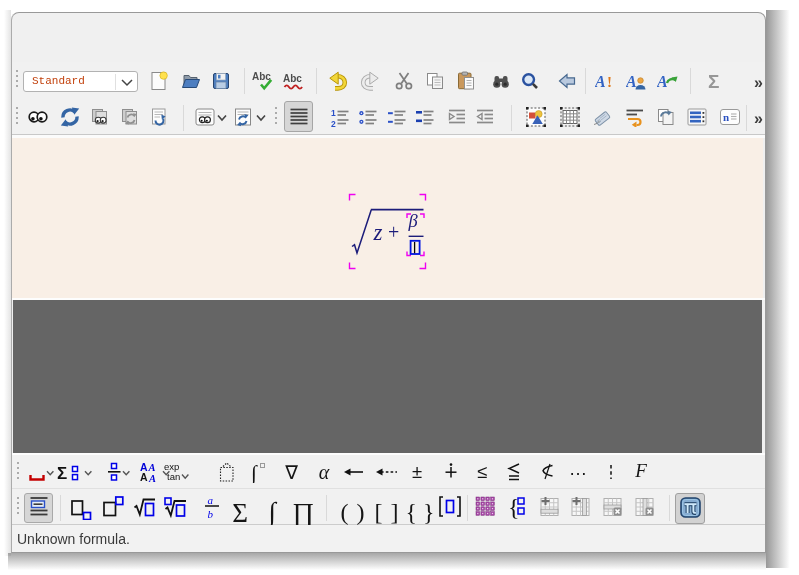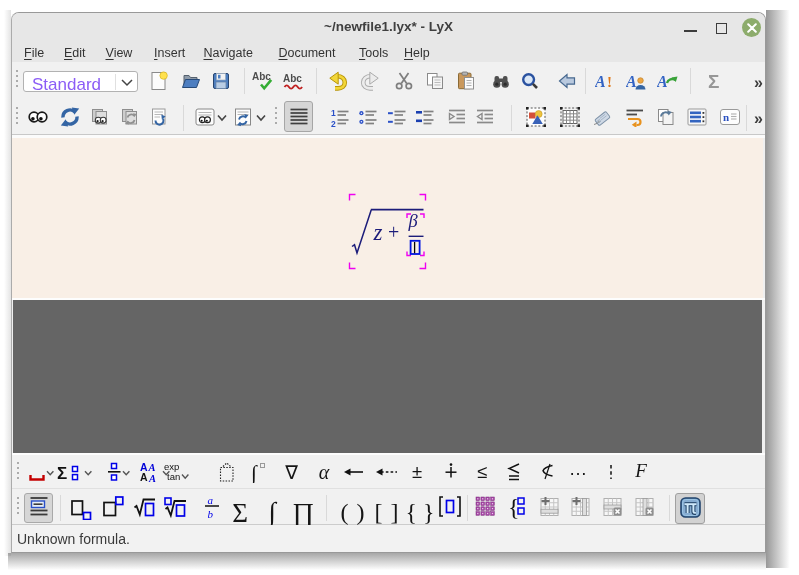--- a/index.html
+++ b/index.html
@@ -35,54 +35,34 @@
 .menu{position:absolute;top:3.5px;font-size:12.5px;color:#333;}
 .menu u{text-decoration:underline;text-underline-offset:2px;}
 
 .ic{position:absolute;width:24px;height:24px;display:flex;align-items:center;justify-content:center;}
 .sep1{position:absolute;top:55px;width:1px;height:26px;background:#d9d9d9;}
 .sep2{position:absolute;top:92px;width:1px;height:26px;background:#d9d9d9;}
 .sepm2{position:absolute;top:482px;width:1px;height:26px;background:#d9d9d9;}
 .grip{position:absolute;width:2px;height:19px;background-image:repeating-linear-gradient(180deg,#ababab 0 2px,transparent 2px 5px);}
 
 #combo{position:absolute;left:11px;top:57.5px;width:115px;height:21px;background:#fff;border:1px solid #b2b2b2;border-radius:3px;box-sizing:border-box;}
-#combo .txt{position:absolute;left:8px;top:3px;font-size:17px;color:#8b5cf6;}
+#combo .txt{position:absolute;left:8px;top:3px;font-size:11px;color:#c2410c;font-family:Liberation Mono, monospace;}
 #combo .cline{position:absolute;right:21px;top:2px;width:1px;height:16px;background:#e0e0e0;}
 
 .g{position:absolute;font-family:"Liberation Serif",serif;color:#151515;text-align:center;width:36px;margin-left:-18px;}
 .gs{position:absolute;font-family:"Liberation Sans",sans-serif;color:#151515;text-align:center;width:36px;margin-left:-18px;}
 #doctext{position:absolute;left:55px;top:155.5px;font-family:"Liberation Serif",serif;font-size:26px;letter-spacing:-0.4px;line-height:1;color:#0a0a0a;}
 #statustext{position:absolute;left:5px;top:519px;font-size:14px;line-height:1;color:#3a3a3a;}
 .ovf{position:absolute;font-size:16px;font-weight:bold;color:#3c3c3c;}
 </style></head>
 <body>
 <div id="shadowR"></div>
 <div id="shadowB"></div>
 <div id="shadowL"></div>
 <div id="win">
- <div id="titlebar">
-   <div id="title">~/newfile1.lyx* - LyX</div>
-   <div class="wbtn" id="btnmin"></div>
-   <div class="wbtn" id="btnmax"></div>
-   <div class="wbtn" id="btnclose">
-        <svg width="10" height="10" viewBox="0 0 10 10">
-          <path d="M1.2,1.2 L8.8,8.8 M8.8,1.2 L1.2,8.8" stroke="#fff" stroke-width="2" stroke-linecap="round"></path>
-        </svg>
-      </div>
- </div>
- <div id="menubar">
-   <span class="menu" style="left:12px"><u>F</u>ile</span>
-   <span class="menu" style="left:52px"><u>E</u>dit</span>
-   <span class="menu" style="left:93.5px"><u>V</u>iew</span>
-   <span class="menu" style="left:142px"><u>I</u>nsert</span>
-   <span class="menu" style="left:191.5px"><u>N</u>avigate</span>
-   <span class="menu" style="left:266.5px"><u>D</u>ocument</span>
-   <span class="menu" style="left:347px"><u>T</u>ools</span>
-   <span class="menu" style="left:392px"><u>H</u>elp</span>
- </div>
  <div id="tb1">
    <div class="grip" style="left:4px;top:8px"></div>
  </div>
  <div id="tb1icons">
   <div class="ic" style="left:135px;top:56px">
         <svg width="20" height="20">
           <rect x="3" y="1.5" width="13" height="17" fill="#fcfcfc" stroke="#8a8a8a"></rect>
           <circle cx="14.6" cy="4.6" r="3.7" fill="#ffe14e" stroke="#dcba22" stroke-width=".8"></circle>
         </svg>
       </div>

